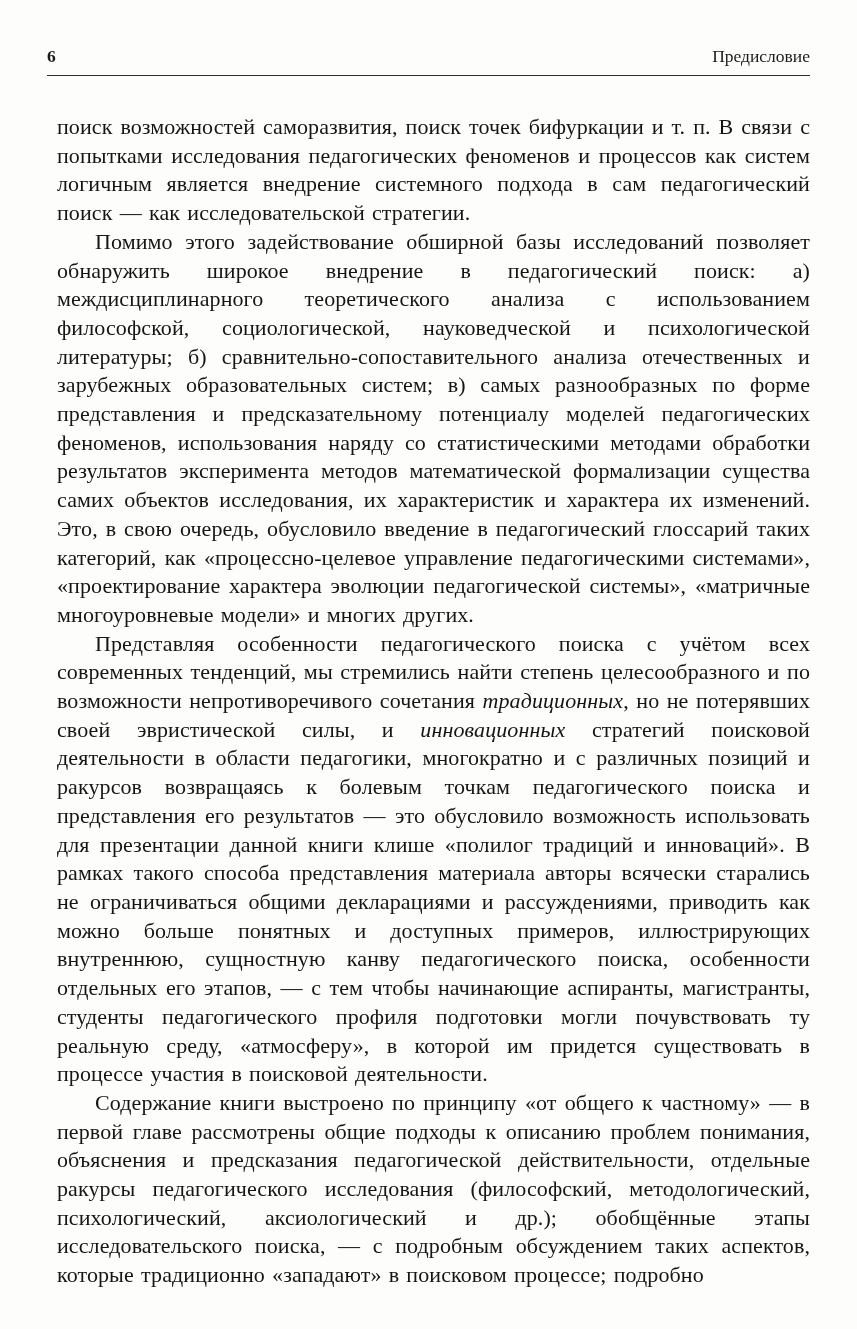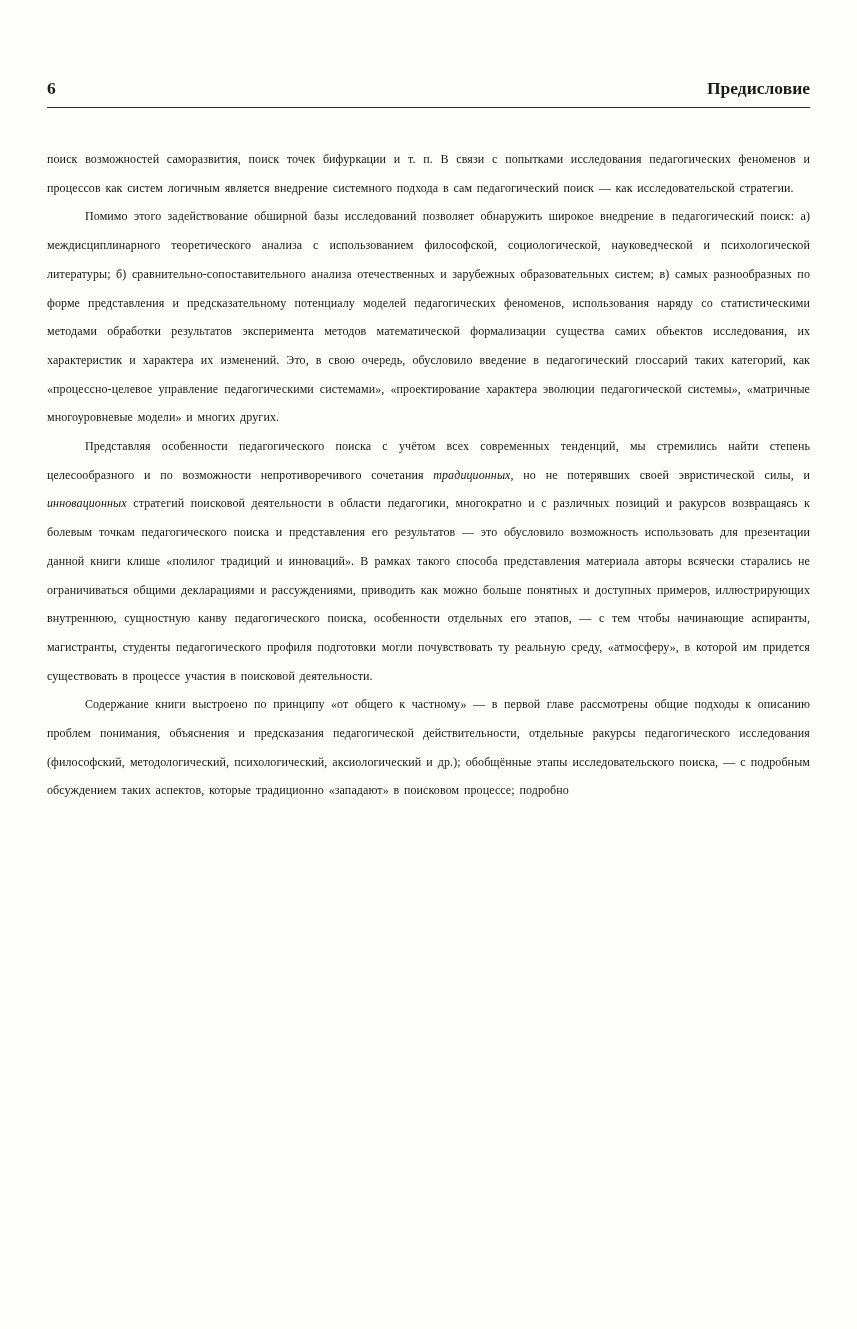--- a/index.html
+++ b/index.html
@@ -24,35 +24,35 @@
       justify-content: space-between;
       align-items: baseline;
       font-size: 17.5px;
       line-height: 1.2;
       color: #1b1b1b;
     }
     .page-number {
       font-weight: bold;
     }
     .running-title {
-      font-weight: bold;
-      margin-top: 32px;
+      font-weight: normal;
     }
     .header-rule {
       border: none;
       border-top: 1.4px solid #2e2e2e;
       margin: 8px 0 0 0;
     }
     .page-body {
       margin-top: 37px;
-      font-size: 12px;
+      font-size: 22px;
       line-height: 28.7px;
       text-align: justify;
       word-spacing: 1.6px;
       letter-spacing: 0.1px;
+      margin-left: 10px;
     }
     .para {
       margin: 0;
       padding: 0;
       text-indent: 38px;
     }
     .para.no-indent {
       text-indent: 0;
     }
     .para em {

